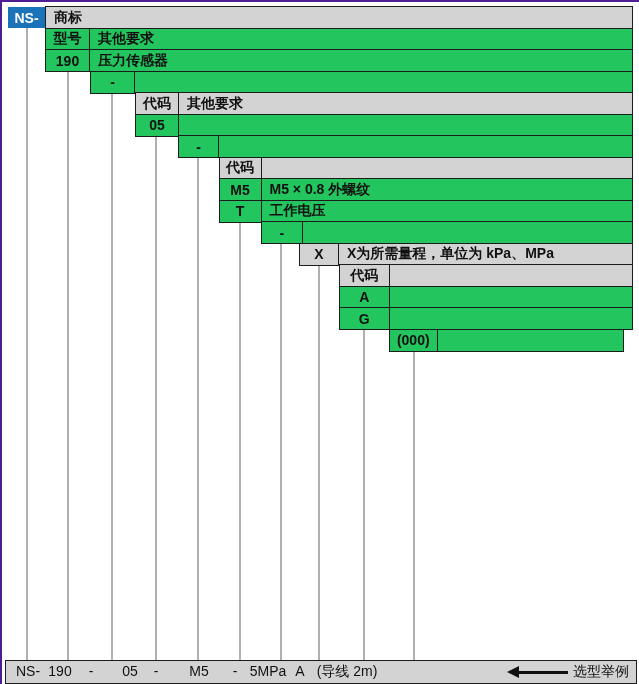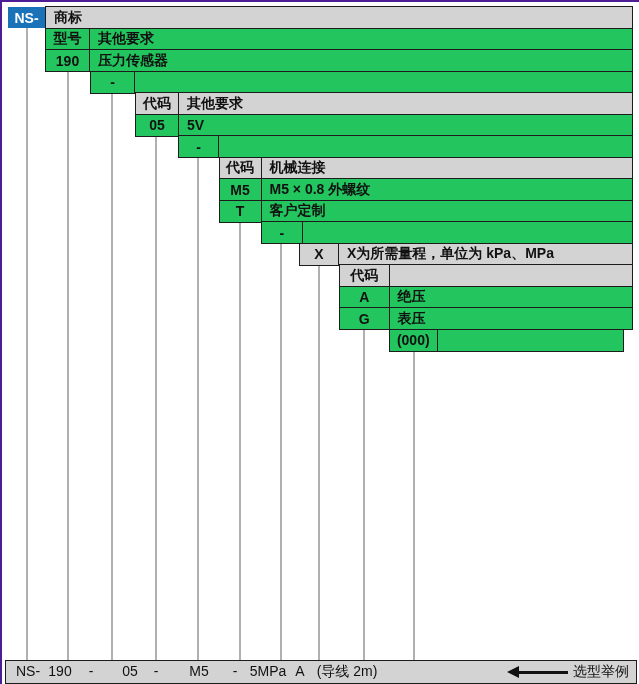--- a/index.html
+++ b/index.html
@@ -66,65 +66,61 @@
     <div class="cell desc"></div>
   </div>
 
   <div class="row gray" style="left:133px;top:90px;width:498px;">
     <div class="cell code" style="width:43px;">代码</div>
     <div class="cell desc">其他要求</div>
   </div>
 
   <div class="row" style="left:133px;top:111.5px;width:498px;">
     <div class="cell code" style="width:43px;">05</div>
-    <div class="cell desc">5V</div>
   </div>
 
   <div class="row" style="left:176px;top:133px;width:455px;">
     <div class="cell code" style="width:40px;">-</div>
     <div class="cell desc"></div>
   </div>
 
   <div class="row gray" style="left:216.5px;top:154.5px;width:414.5px;">
     <div class="cell code" style="width:42px;">代码</div>
-    <div class="cell desc">机械连接</div>
   </div>
 
   <div class="row" style="left:216.5px;top:176px;width:414.5px;">
     <div class="cell code" style="width:42px;">M5</div>
     <div class="cell desc">M5 × 0.8 外螺纹</div>
   </div>
 
   <div class="row" style="left:216.5px;top:197.5px;width:414.5px;">
     <div class="cell code" style="width:42px;">T</div>
-    <div class="cell desc">客户定制</div>
+    <div class="cell desc">工作电压</div>
   </div>
 
   <div class="row" style="left:258.5px;top:219px;width:372.5px;">
     <div class="cell code" style="width:41.5px;">-</div>
     <div class="cell desc"></div>
   </div>
 
   <div class="row gray" style="left:297px;top:240.5px;width:334px;">
     <div class="cell code" style="width:39px;">X</div>
     <div class="cell desc">X为所需量程，单位为 kPa、MPa</div>
   </div>
 
   <div class="row gray" style="left:337px;top:262px;width:294px;">
     <div class="cell code" style="width:49.5px;">代码</div>
   </div>
 
   <div class="row" style="left:337px;top:283.5px;width:294px;">
     <div class="cell code" style="width:49.5px;">A</div>
-    <div class="cell desc">绝压</div>
   </div>
 
   <div class="row" style="left:337px;top:305px;width:294px;">
     <div class="cell code" style="width:49.5px;">G</div>
-    <div class="cell desc">表压</div>
   </div>
 
   <div class="row" style="left:386.5px;top:326.5px;width:235px;text-align:center;">
     <div class="cell code" style="width:48.5px;">(000)</div>
   </div>
 
   <div class="vline" style="left:23.5px;top:26px;height:632px;"></div>
   <div class="vline" style="left:64.5px;top:70px;height:588px;"></div>
   <div class="vline" style="left:109px;top:91.5px;height:566.5px;"></div>
   <div class="vline" style="left:153px;top:134.5px;height:523.5px;"></div>

